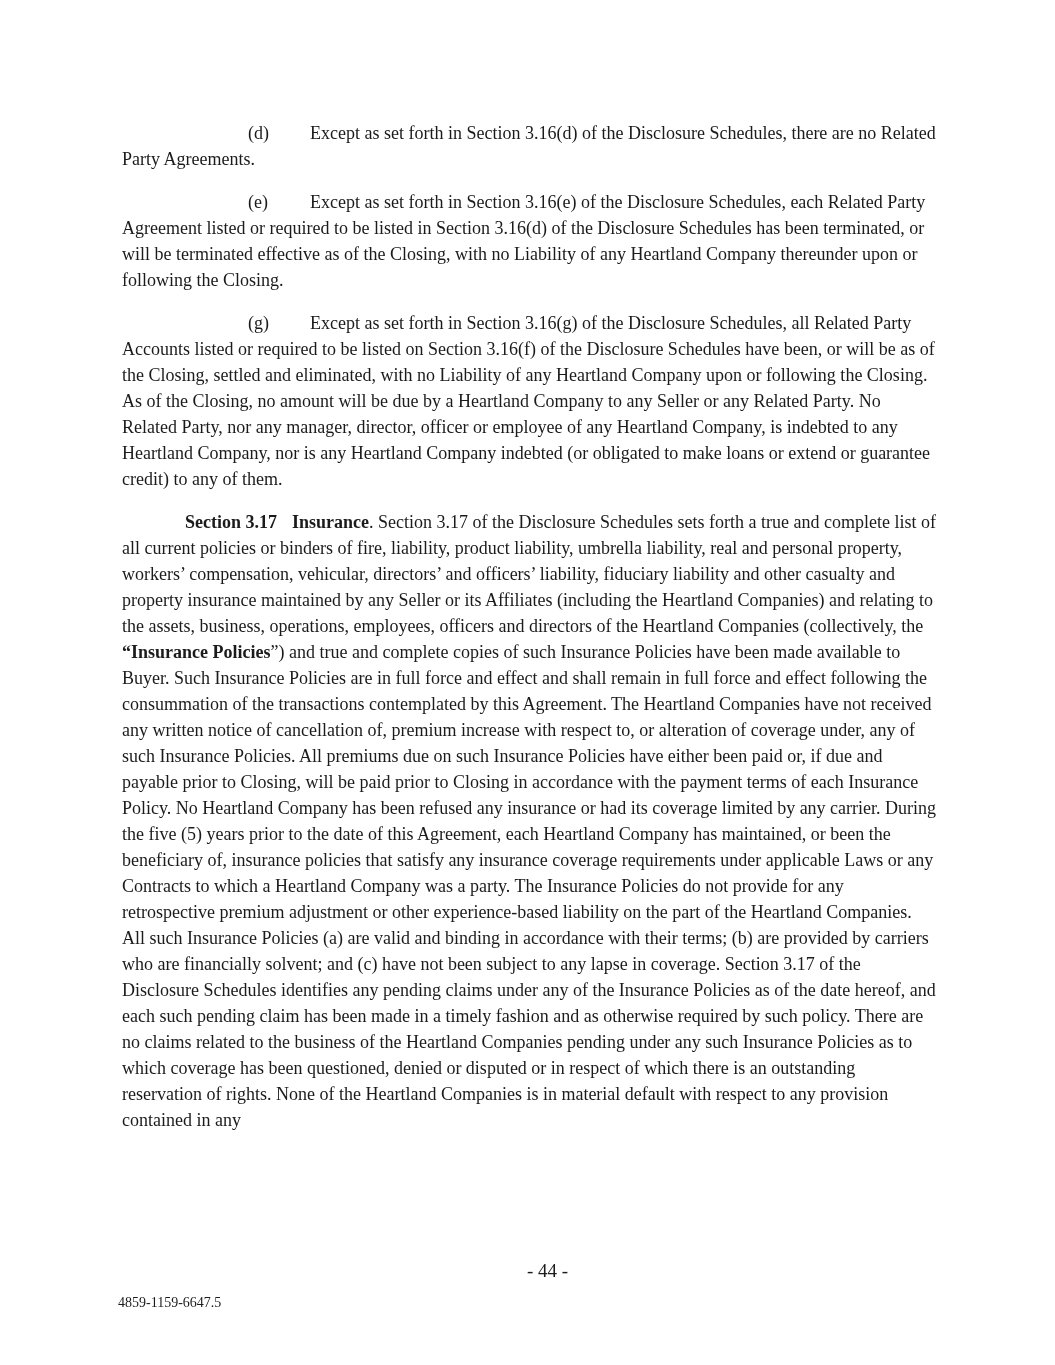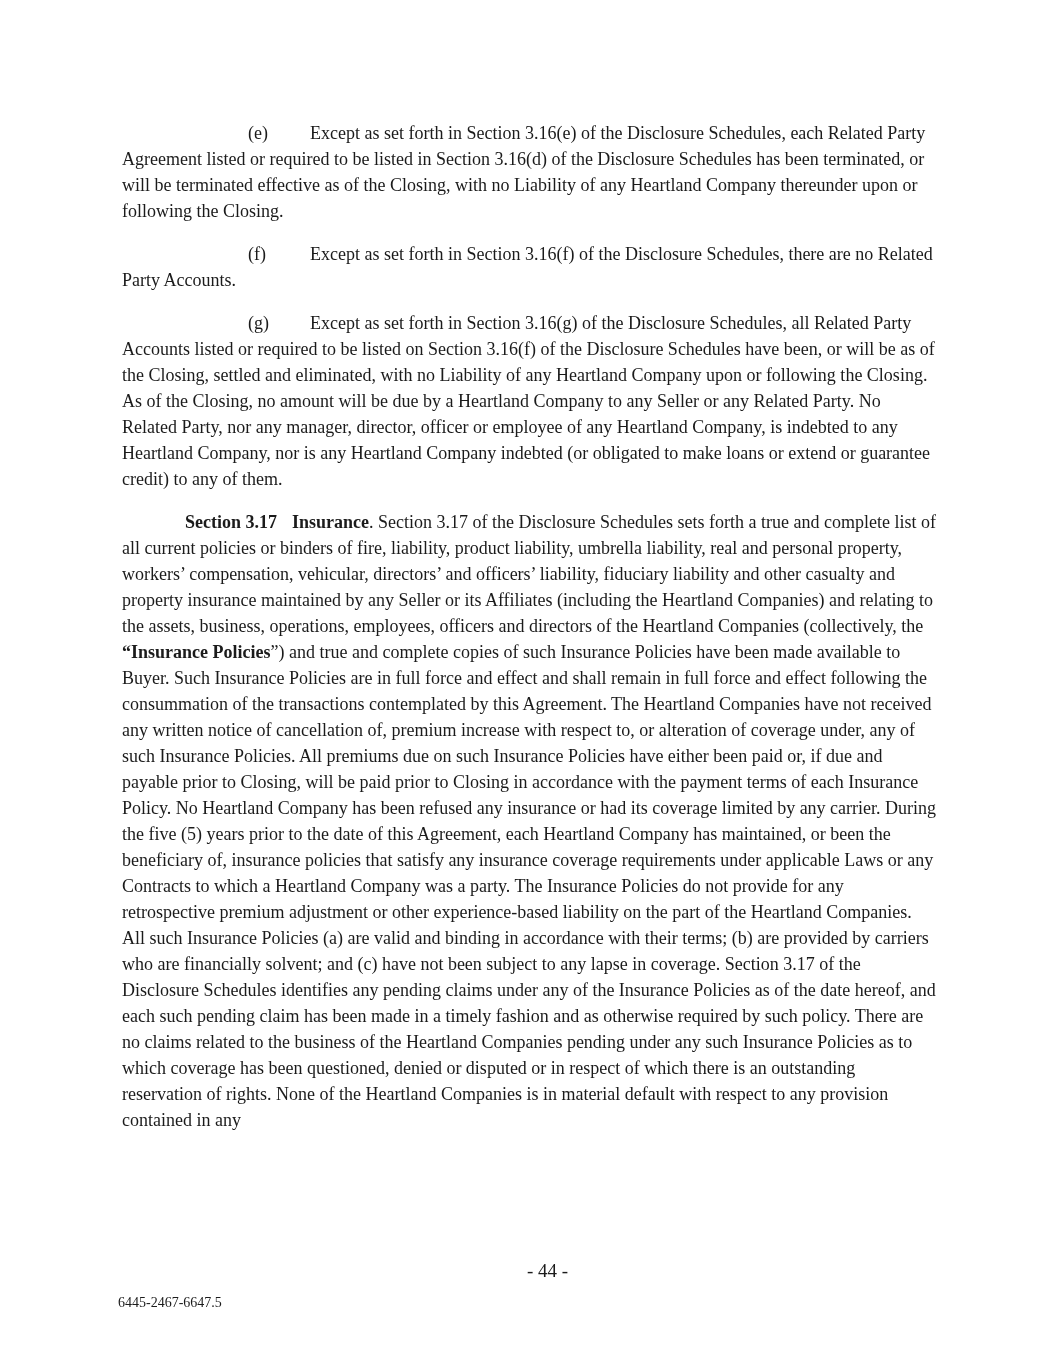--- a/index.html
+++ b/index.html
@@ -54,26 +54,26 @@
     left:118px;
     font-size:14px;
   }
 </style>
 </head>
 <body>
 
 <div class="page">
   <div class="content">
 
+    <p class="lettered"><span class="marker">(d)</span><span>Except as set forth in Section 3.16(d) of the Disclosure Schedules, there are no Related Party Agreements.</span></p>
 
     <p class="lettered"><span class="marker">(e)</span><span>Except as set forth in Section 3.16(e) of the Disclosure Schedules, each Related Party Agreement listed or required to be listed in Section 3.16(d) of the Disclosure Schedules has been terminated, or will be terminated effective as of the Closing, with no Liability of any Heartland Company thereunder upon or following the Closing.</span></p>
 
-    <p class="lettered"><span class="marker">(f)</span><span>Except as set forth in Section 3.16(f) of the Disclosure Schedules, there are no Related Party Accounts.</span></p>
 
     <p class="lettered"><span class="marker">(g)</span><span>Except as set forth in Section 3.16(g) of the Disclosure Schedules, all Related Party Accounts listed or required to be listed on Section 3.16(f) of the Disclosure Schedules have been, or will be as of the Closing, settled and eliminated, with no Liability of any Heartland Company upon or following the Closing. As of the Closing, no amount will be due by a Heartland Company to any Seller or any Related Party. No Related Party, nor any manager, director, officer or employee of any Heartland Company, is indebted to any Heartland Company, nor is any Heartland Company indebted (or obligated to make loans or extend or guarantee credit) to any of them.</span></p>
 
     <p class="section"><span class="bold">Section 3.17</span><span class="tab-sm"></span><span class="bold">Insurance</span><span>. Section 3.17 of the Disclosure Schedules sets forth a true and complete list of all current policies or binders of fire, liability, product liability, umbrella liability, real and personal property, workers’ compensation, vehicular, directors’ and officers’ liability, fiduciary liability and other casualty and property insurance maintained by any Seller or its Affiliates (including the Heartland Companies) and relating to the assets, business, operations, employees, officers and directors of the Heartland Companies (collectively, the </span><span class="bold">“Insurance Policies</span><span>”) and true and complete copies of such Insurance Policies have been made available to Buyer. Such Insurance Policies are in full force and effect and shall remain in full force and effect following the consummation of the transactions contemplated by this Agreement. The Heartland Companies have not received any written notice of cancellation of, premium increase with respect to, or alteration of coverage under, any of such Insurance Policies. All premiums due on such Insurance Policies have either been paid or, if due and payable prior to Closing, will be paid prior to Closing in accordance with the payment terms of each Insurance Policy. No Heartland Company has been refused any insurance or had its coverage limited by any carrier. During the five (5) years prior to the date of this Agreement, each Heartland Company has maintained, or been the beneficiary of, insurance policies that satisfy any insurance coverage requirements under applicable Laws or any Contracts to which a Heartland Company was a party. The Insurance Policies do not provide for any retrospective premium adjustment or other experience-based liability on the part of the Heartland Companies. All such Insurance Policies (a) are valid and binding in accordance with their terms; (b) are provided by carriers who are financially solvent; and (c) have not been subject to any lapse in coverage. Section 3.17 of the Disclosure Schedules identifies any pending claims under any of the Insurance Policies as of the date hereof, and each such pending claim has been made in a timely fashion and as otherwise required by such policy. There are no claims related to the business of the Heartland Companies pending under any such Insurance Policies as to which coverage has been questioned, denied or disputed or in respect of which there is an outstanding reservation of rights. None of the Heartland Companies is in material default with respect to any provision contained in any</span></p>
 
   </div>
 
   <div class="page-number">- 44 -</div>
-  <div class="control-number">6445-2467-6647.5</div>
+  <div class="control-number">4859-1159-6647.5</div>
 </div>
 
 </body></html>

